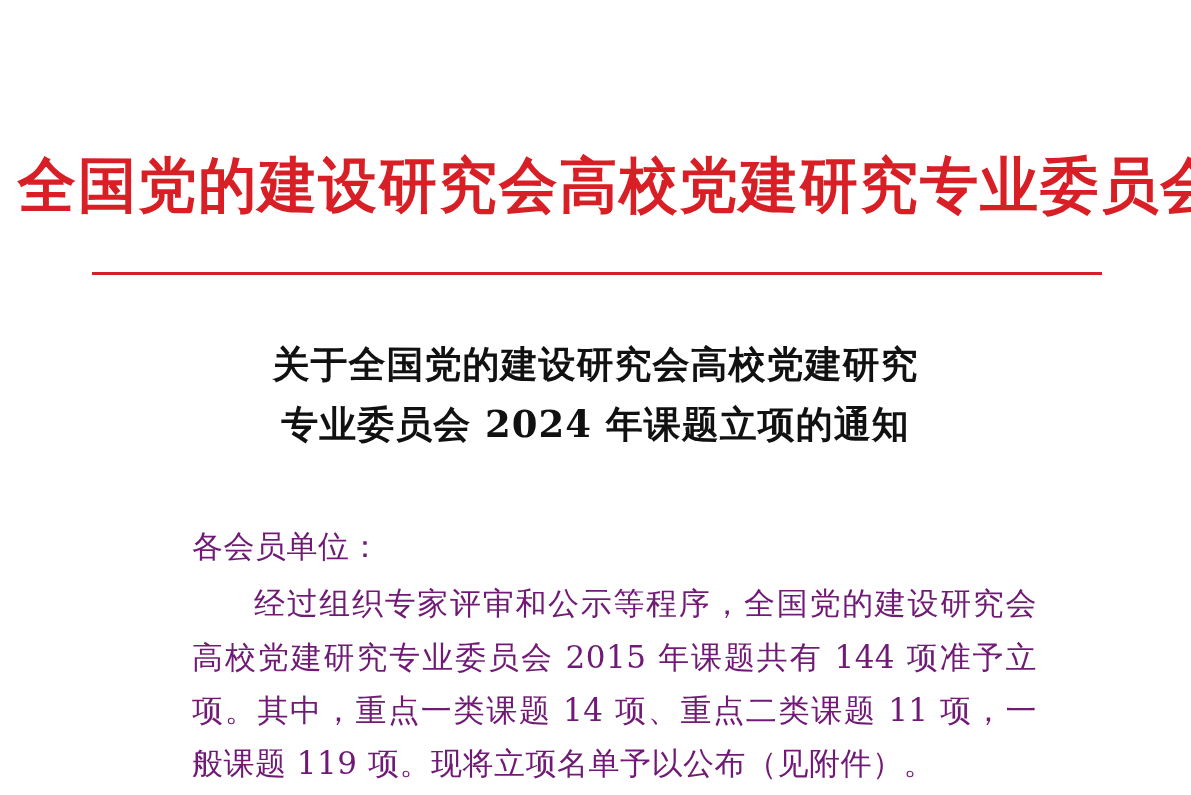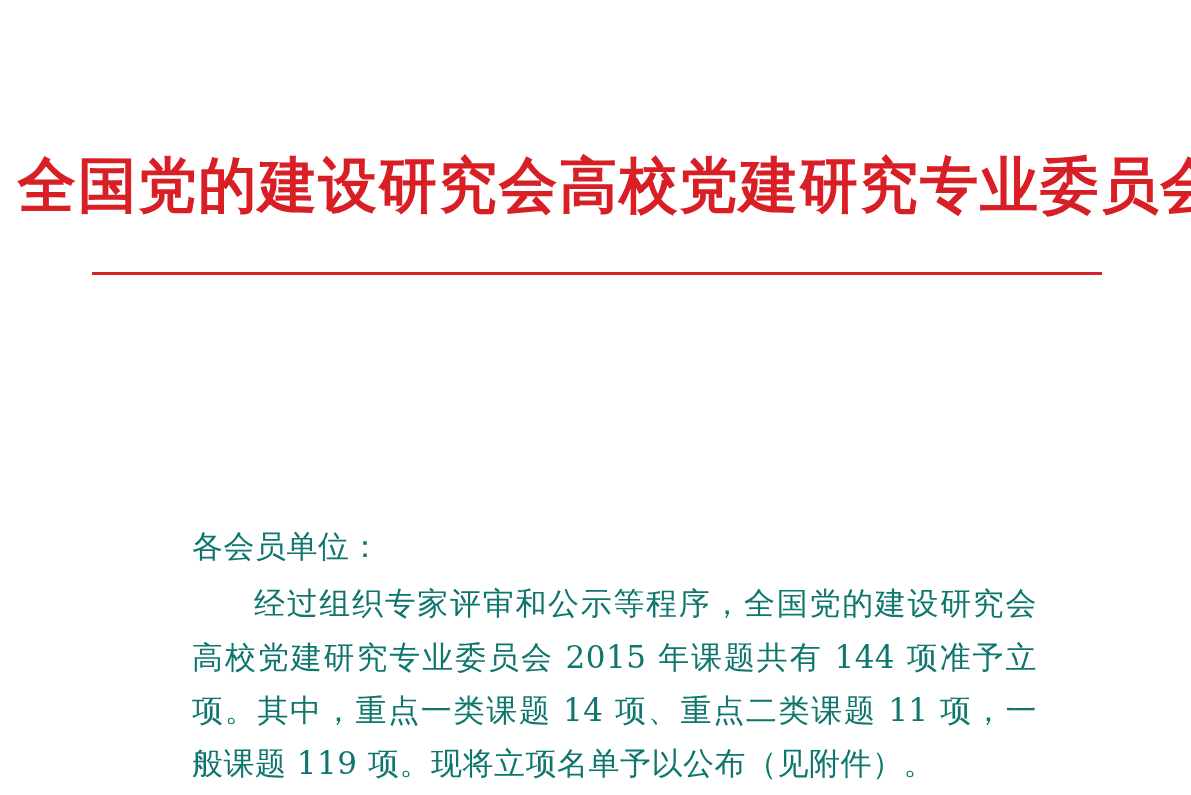--- a/index.html
+++ b/index.html
@@ -65,21 +65,21 @@
     white-space: nowrap;
   }
   
   .body-text {
     position: absolute;
     top: 520px;
     left: 192px;
     width: 845px;
     font-size: 31px;
     line-height: 1.72;
-    color: #0f766e;
+    color: #701a75;
     letter-spacing: 0.5px;
   }
   .body-text p {
     margin: 0;
     text-align: justify;
     text-justify: inter-ideograph;
   }
   .body-text p.salutation {
     text-indent: 0;
     margin-bottom: 4px;
@@ -92,19 +92,23 @@
 <body>
 
 <div class="page">
 
   <div class="letterhead">
     <div class="letterhead-title">全国党的建设研究会高校党建研究专业委员会</div>
   </div>
 
   <div class="letterhead-rule"></div>
 
+  <div class="doc-title">
+    <span class="line">关于全国党的建设研究会高校党建研究</span>
+    <span class="line">专业委员会 2024 年课题立项的通知</span>
+  </div>
 
   <div class="body-text">
     <p class="salutation">各会员单位：</p>
     <p class="indented">经过组织专家评审和公示等程序，全国党的建设研究会高校党建研究专业委员会 2015 年课题共有 144 项准予立项。其中，重点一类课题 14 项、重点二类课题 11 项，一般课题 119 项。现将立项名单予以公布（见附件）。</p>
   </div>
 
 </div>
 
 </body></html>

